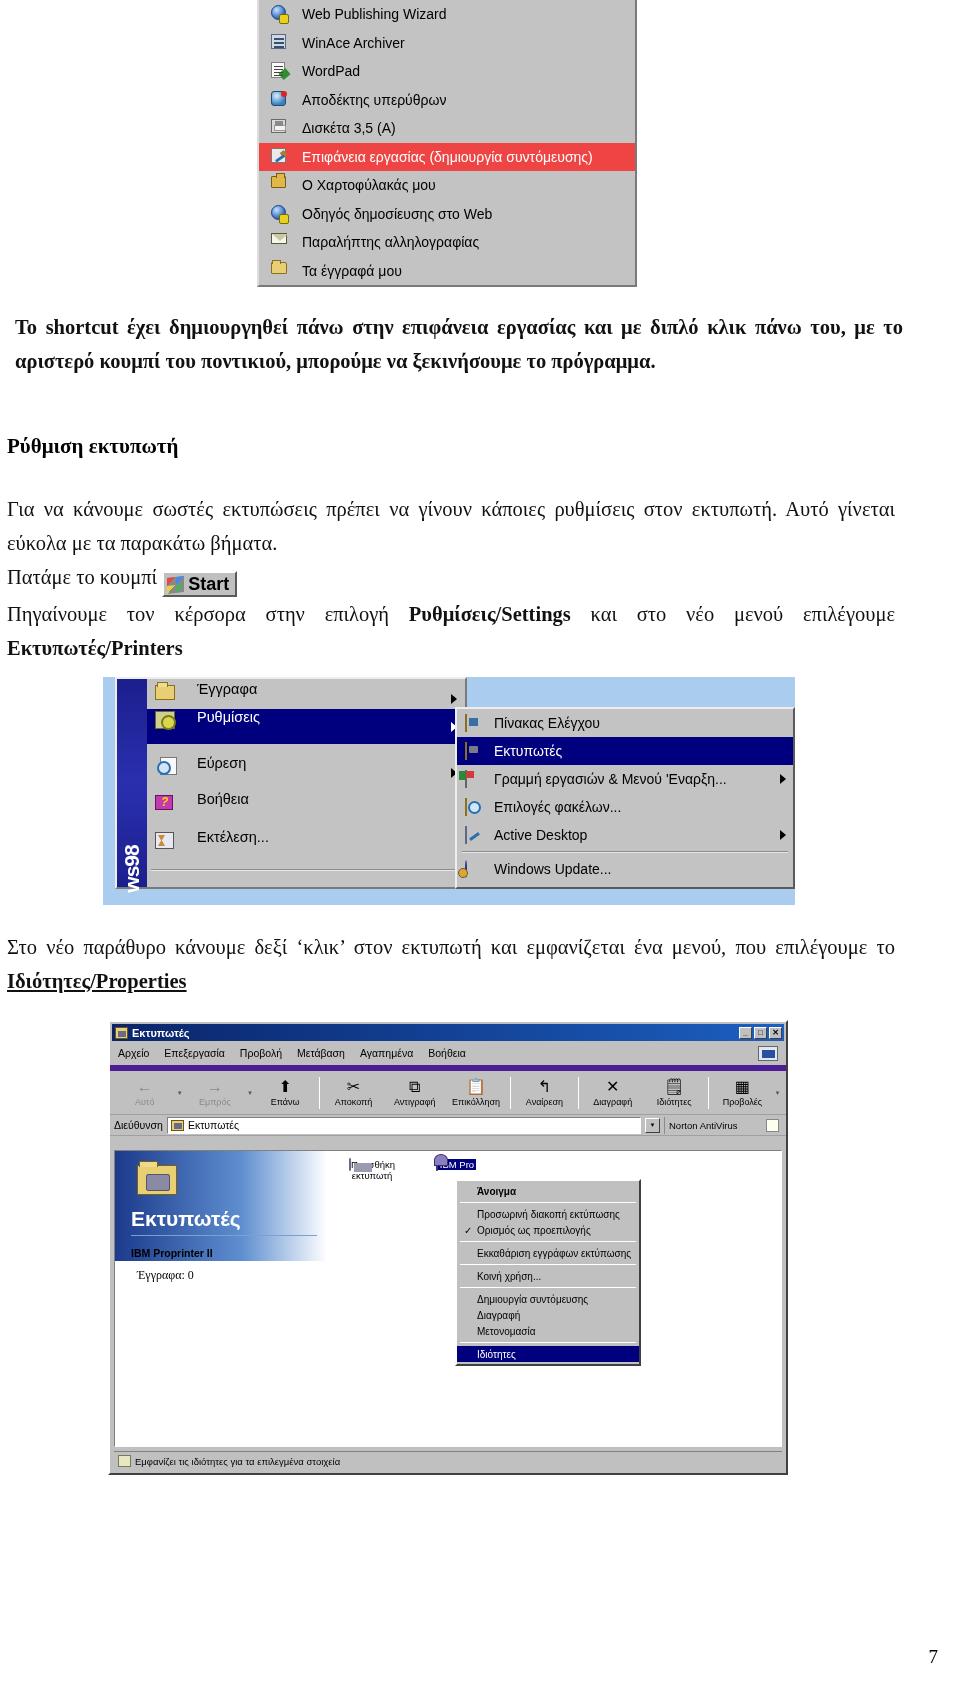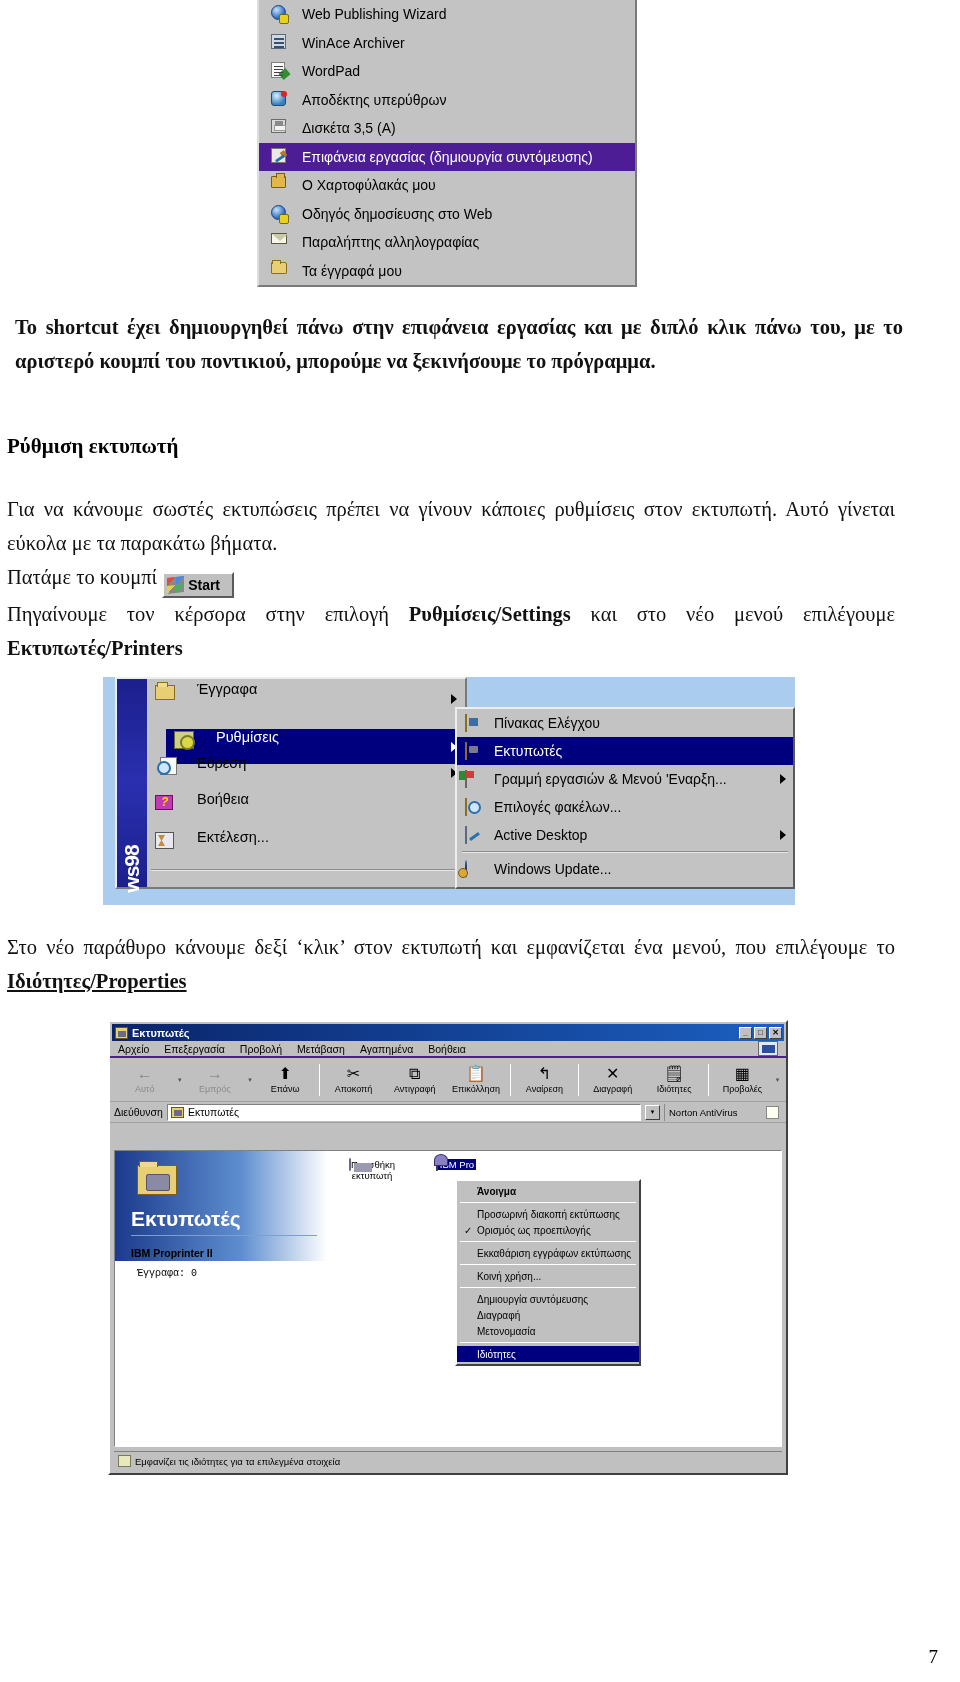--- a/index.html
+++ b/index.html
@@ -43,21 +43,21 @@
   }
   #progmenu .pm-row {
     height:28.5px;
     display:flex; align-items:center;
     padding-left:12px;
     font-family:"Liberation Sans", sans-serif;
     font-size:14px;
     color:#000;
     white-space:nowrap;
   }
-  #progmenu .pm-row.sel { background:#4c1d95; color:#fff; }
+  #progmenu .pm-row.sel { background:#ef4444; color:#fff; }
   #progmenu .pm-ico {
     width:20px; height:18px; margin-right:11px; flex:none;
     position:relative;
   }
 
   
   .ic { position:relative; width:18px; height:16px; display:block; }
   .ic-globe { border-radius:50%; background:radial-gradient(circle at 35% 30%,#bfe3ff,#2d63b8 70%); border:1px solid #17407f; width:15px;height:15px; }
   .ic-globe:after{content:"";position:absolute;left:7px;top:8px;width:8px;height:8px;background:#e8d21e;border:1px solid #7a6a06;border-radius:2px;}
   .ic-winace { background:#cfd9e6; border:1px solid #5a6a80; width:15px;height:15px;}
@@ -85,21 +85,21 @@
     display:inline-block;
     vertical-align:-6px;
     height:26px; min-width:72px;
     background:#c0c0c0;
     border-top:2px solid #ffffff;
     border-left:2px solid #ffffff;
     border-right:2px solid #5a5a5a;
     border-bottom:2px solid #5a5a5a;
     padding:0 6px 0 3px;
     font-family:"Liberation Sans", sans-serif;
-    font-weight:bold; font-size:14px; color:#000;
+    font-weight:bold; font-size:18px; color:#000;
     line-height:22px;
     white-space:nowrap;
   }
   .startbtn .wflag{
     display:inline-block;vertical-align:-3px;
     width:17px;height:16px;margin-right:4px;
     background:
       linear-gradient(135deg,#e24a4a 0 49%,transparent 0) 0 0/9px 8px no-repeat,
       linear-gradient(135deg,#4a8ae2 0 49%,transparent 0) 9px 0/9px 8px no-repeat,
       linear-gradient(135deg,#e2d24a 0 49%,transparent 0) 0 8px/9px 8px no-repeat,
@@ -215,23 +215,23 @@
     background:linear-gradient(90deg,#0a246a 0%,#1c5fc0 100%);
     display:flex; align-items:center; padding-left:3px;
     color:#fff; font-family:"Liberation Sans",sans-serif; font-size:11px; font-weight:bold;
   }
   #pwin .titlebar .ticon{width:13px;height:12px;background:#e8cf74;border:1px solid #6a5512;margin-right:4px;position:relative;flex:none;}
   #pwin .titlebar .ticon:after{content:"";position:absolute;left:2px;top:3px;width:8px;height:6px;background:#6a6a8a;}
   #pwin .wbtns{margin-left:auto;display:flex;gap:2px;padding-right:2px;}
   #pwin .wbtn{width:13px;height:12px;background:#c0c0c0;border-top:1px solid #fff;border-left:1px solid #fff;border-right:1px solid #404040;border-bottom:1px solid #404040;
       font-family:"Liberation Sans",sans-serif;font-size:8px;color:#000;line-height:10px;text-align:center;}
   #pwin .menubar {
-    height:17px; display:flex; align-items:center; gap:15px; padding:0 8px;
+    height:30px; display:flex; align-items:center; gap:15px; padding:0 8px;
     font-family:"Liberation Sans",sans-serif; font-size:10.5px; color:#000;
-    border-bottom:2px solid #4c1d95;
+    border-bottom:6px solid #4c1d95;
   }
   #pwin .menubar .mb-right{margin-left:auto;width:20px;height:15px;background:#dfe9f5;border:1px solid #666;position:relative;}
   #pwin .menubar .mb-right:after{content:"";position:absolute;left:3px;top:3px;width:13px;height:8px;background:#2a4fa0;}
   #pwin .toolbar {
     height:44px; display:flex; align-items:center; padding:0 4px;
     border-bottom:1px solid #a0a0a0;
   }
   #pwin .tb {
     width:62px; height:40px;
     display:flex; flex-direction:column; align-items:center; justify-content:center;
@@ -276,21 +276,21 @@
     background:#e8cf74;border:1px solid #7a5f14;border-radius:1px;
   }
   #pwin .bigfolder:after{content:"";position:absolute;left:8px;top:8px;width:22px;height:15px;background:#8a8aa5;border:1px solid #55556e;border-radius:2px;}
   #pwin .bigfolder:before{content:"";position:absolute;left:1px;top:-5px;width:17px;height:5px;background:#efd98c;border:1px solid #7a5f14;border-bottom:0;}
   #pwin .bigtitle{
     position:absolute; left:16px; top:56px;
     font-family:"Liberation Sans",sans-serif; font-weight:bold; font-size:21px; color:#ffffff;
   }
   #pwin .underline{position:absolute;left:16px;top:84px;width:186px;height:1px;background:#7a9fd0;}
   #pwin .devname{position:absolute;left:16px;top:96px;font-family:"Liberation Sans",sans-serif;font-size:10.5px;font-weight:bold;color:#000;}
-  #pwin .devdocs{position:absolute;left:22px;top:117px;font-family:Liberation Mono, monospace;font-size:10px;color:#000;}
+  #pwin .devdocs{position:absolute;left:22px;top:117px;font-family:Liberation Serif, serif;font-size:12px;color:#000;}
   #pwin .icon-add{position:absolute;left:222px;top:8px;width:70px;text-align:center;font-family:"Liberation Sans",sans-serif;font-size:9.5px;color:#000;line-height:11px;}
   #pwin .icon-add .g{width:28px;height:24px;margin:0 auto 3px;background:#d8d8e4;border:1px solid #6a6a80;border-radius:2px;position:relative;}
   #pwin .icon-add .g:after{content:"";position:absolute;left:4px;top:4px;width:18px;height:9px;background:#9a9ab0;}
   #pwin .icon-prn{position:absolute;left:308px;top:8px;width:66px;text-align:center;font-family:"Liberation Sans",sans-serif;font-size:9.5px;line-height:11px;}
   #pwin .icon-prn .g{width:30px;height:24px;margin:0 auto 3px;background:#6a5fa8;border:1px solid #3a3070;border-radius:2px;position:relative;}
   #pwin .icon-prn .g:after{content:"";position:absolute;left:-3px;top:-5px;width:12px;height:10px;background:#8a7fc0;border:1px solid #3a3070;border-radius:50% 50% 0 0;}
   #pwin .icon-prn .lbl{background:#00007f;color:#fff;padding:0 2px;display:inline-block;}
   #pwin .ctxmenu {
     position:absolute; left:340px; top:28px; width:186px;
     background:#c0c0c0;
@@ -413,21 +413,21 @@
       </div>
 
     <div class="mrow" style="top:2px;">
       <span class="mi">
           <i class="mi-docs"></i>
         </span>
       <span>Έγγραφα</span>
       <span class="arrow"></span>
     </div>
 
-    <div class="mrow sel" style="top:50px;margin-left:19px;">
+    <div class="mrow sel" style="top:30px;">
       <span class="mi">
           <i class="mi-set"></i>
         </span>
       <span>Ρυθμίσεις</span>
       <span class="arrow"></span>
     </div>
 
     <div class="mrow" style="top:76px;">
       <span class="mi">
           <i class="mi-find"></i>

